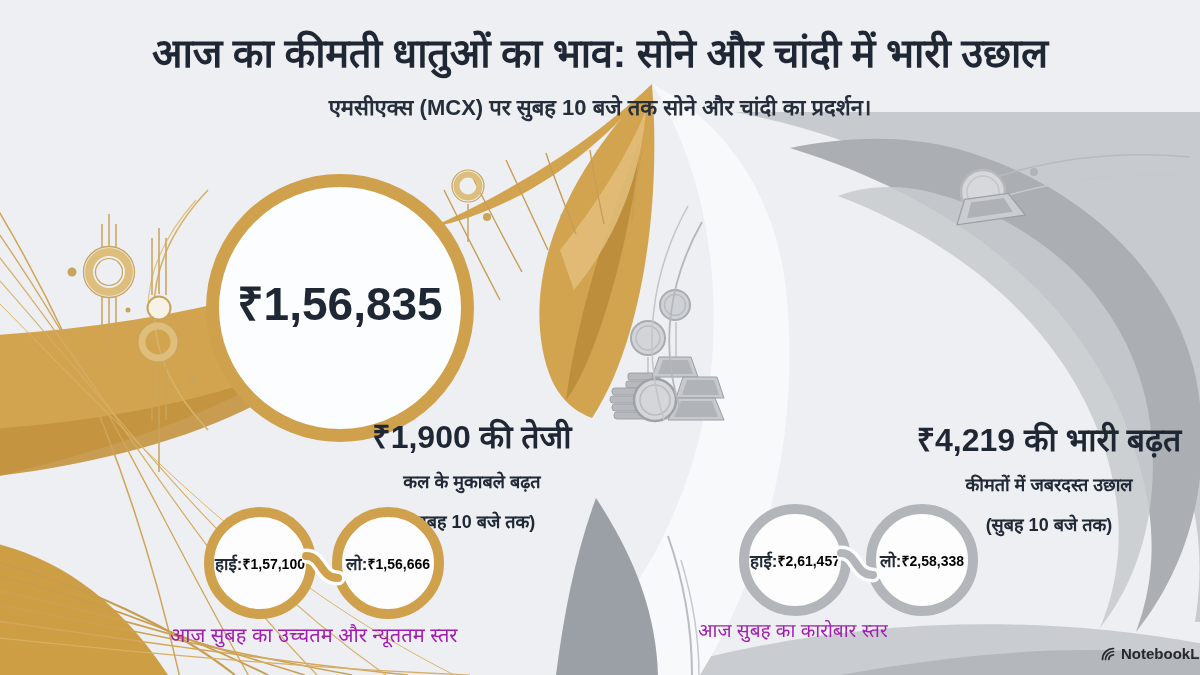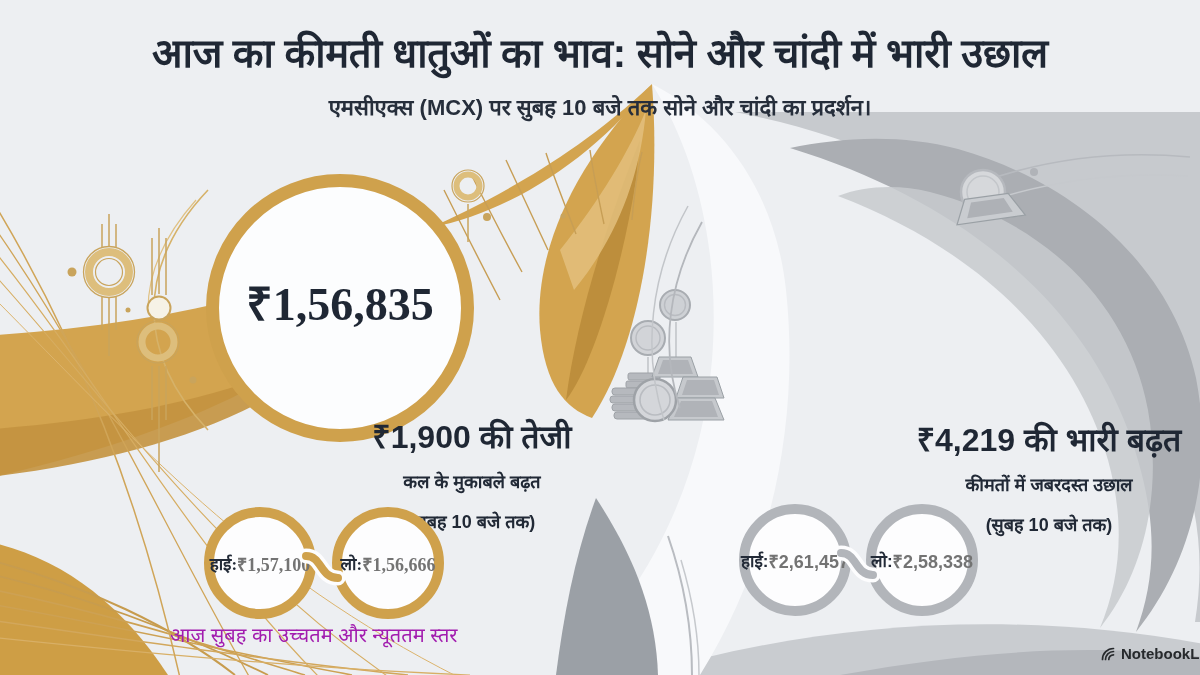--- a/index.html
+++ b/index.html
@@ -13,41 +13,41 @@
   .hdr h1{margin:0;font-size:40px;font-weight:800;letter-spacing:-.3px;color:#1f2734;}
   .hdr p{margin:12px 0 0;font-size:22px;font-weight:700;color:#262e3b;}
 
   .big-circle{
     position:absolute;border-radius:50%;box-sizing:border-box;z-index:3;
     display:flex;flex-direction:column;align-items:center;justify-content:center;
     text-align:center;background:#fcfdfe;
   }
   .big-circle .price{font-size:46px;font-weight:800;color:#1f2734;transform:translateY(-6px);}
   .big-circle .unit{font-size:17px;font-weight:700;color:#2a3240;margin-top:2px;}
-  .gold-ring{border:13px solid #cfa14c;font-family:Liberation Serif, serif;}
+  .gold-ring{border:13px solid #cfa14c;}
   .silver-ring{border:12px solid #b2b5ba;}
   .big-circle.gold{left:206px;top:174px;width:268px;height:268px;}
   .big-circle.silver{left:712px;top:182px;width:256px;height:256px;}
 
   .change{position:absolute;text-align:center;z-index:3;}
   .change .main{font-size:32px;font-weight:800;color:#1f2734;}
   .change .desc{font-size:18px;font-weight:700;margin-top:12px;}
   .change .time{font-size:18px;font-weight:700;margin-top:16px;}
   .change.gold{left:302px;top:414px;width:340px;}
   .change.silver{left:879px;top:417px;width:340px;}
 
   .hl{
     position:absolute;width:112px;height:112px;border-radius:50%;box-sizing:border-box;
     background:#fdfdfe;z-index:3;display:flex;flex-direction:row;align-items:center;
     justify-content:center;text-align:center;
   }
   .hl.gold-ring{border-width:10px;}
   .hl.silver-ring{border-width:10px;}
   .hl .lbl{font-size:17px;font-weight:700;color:#232b38;}
-  .hl .val{font-size:18px;font-weight:800;color:#737373;margin-top:1px;}
+  .hl .val{font-size:14px;font-weight:800;color:#000000;margin-top:1px;}
   .hl.g-high{left:204px;top:507px;}
   .hl.g-low{left:332px;top:507px;}
   .hl.s-high{left:739px;top:504px;}
   .hl.s-low{left:866px;top:504px;}
 
   .linker{position:absolute;z-index:4;}
   .linker.gold{left:302px;top:540px;}
   .linker.silver{left:837px;top:537px;}
 
   .caption{position:absolute;text-align:left;font-weight:400;z-index:3;color:#a21caf;}
@@ -225,20 +225,21 @@
     <div class="val">₹2,61,457</div>
   </div>
   <svg class="linker silver" width="44" height="48">
     <path d="M4,16 C20,16 18,38 36,38" fill="none" stroke="#fdfdfe" stroke-width="15" stroke-linecap="round"></path>
     <path d="M4,16 C20,16 18,38 36,38" fill="none" stroke="#b2b5ba" stroke-width="8" stroke-linecap="round"></path>
   </svg>
   <div class="hl s-low silver-ring">
     <div class="lbl">लो:</div>
     <div class="val">₹2,58,338</div>
   </div>
+  <div class="caption silver">आज सुबह का कारोबार स्तर</div>
 
   <div class="watermark">
     <svg width="16" height="16" viewBox="0 0 16 16">
       <g stroke="#26292c" fill="none" stroke-width="1.7" stroke-linecap="round">
         <path d="M2.5,13.5 A11,11 0 0 1 13.5,2.5"></path>
         <path d="M5.5,13.5 A8,8 0 0 1 13.5,5.5"></path>
         <path d="M8.8,13.5 A4.7,4.7 0 0 1 13.5,8.8"></path>
       </g>
     </svg>
     <span>NotebookLM</span>

